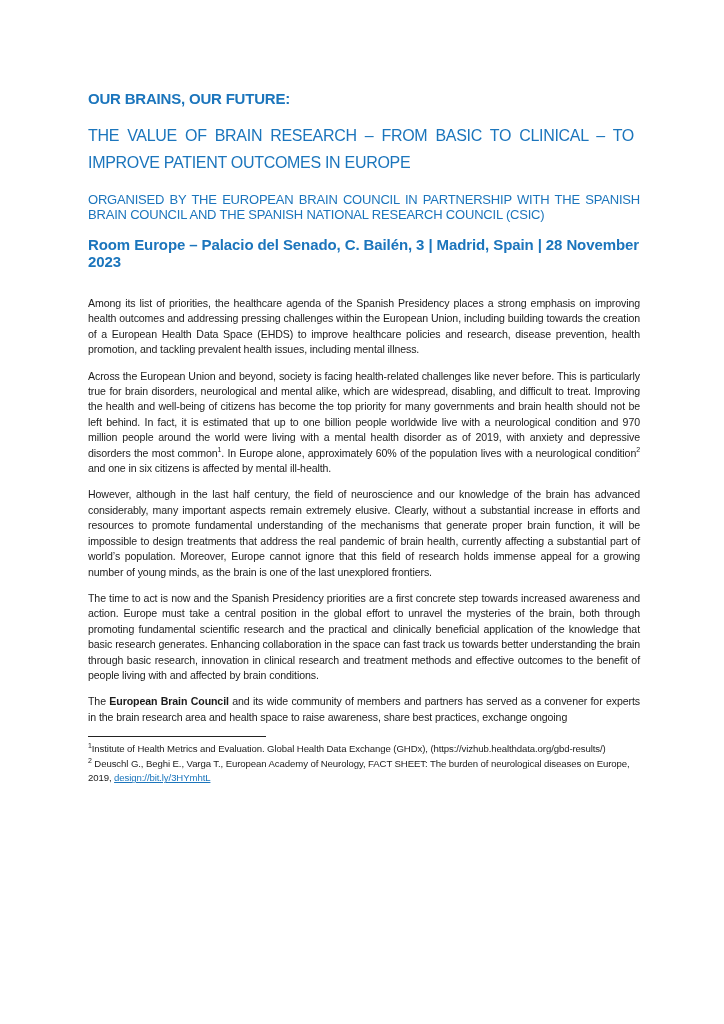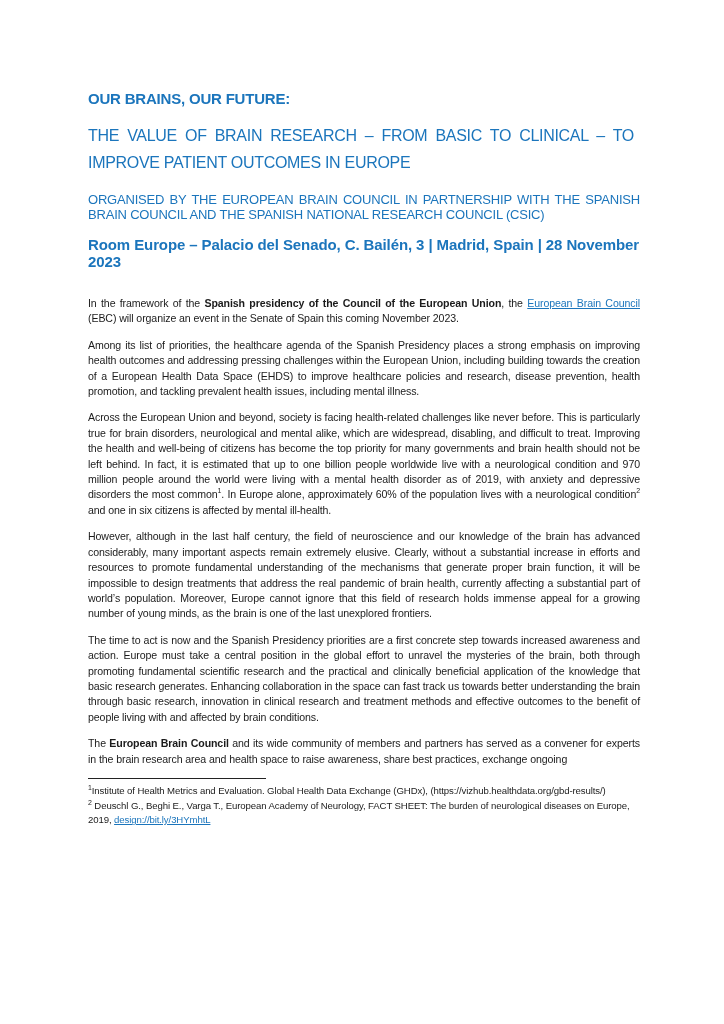--- a/index.html
+++ b/index.html
@@ -98,21 +98,20 @@
   <div class="doc-pretitle">OUR BRAINS, OUR FUTURE:</div>
 
   <div class="doc-title">THE VALUE OF BRAIN RESEARCH – FROM BASIC TO CLINICAL – TO IMPROVE PATIENT OUTCOMES IN EUROPE</div>
 
   <div class="caps-line">ORGANISED BY THE EUROPEAN BRAIN COUNCIL IN PARTNERSHIP WITH THE SPANISH BRAIN COUNCIL AND THE SPANISH NATIONAL RESEARCH COUNCIL (CSIC)</div>
 
 
   <div class="venue-line">Room Europe – Palacio del Senado, C. Bailén, 3 | Madrid, Spain | 28 November 2023</div>
 
 
-  <p class="body-para"><span>In the framework of the </span><b>Spanish presidency of the Council of the European Union</b><span>, the </span><a class="link" href="#">European Brain Council</a><span> (EBC) will organize an event in the Senate of Spain this coming November 2023.</span></p>
 
   <p class="body-para"><span>Among its list of priorities, the healthcare agenda of the Spanish Presidency places a strong emphasis on improving health outcomes and addressing pressing challenges within the European Union, including building towards the creation of a European Health Data Space (EHDS) to improve healthcare policies and research, disease prevention, health promotion, and tackling prevalent health issues, including mental illness.</span></p>
 
   <p class="body-para"><span>Across the European Union and beyond, society is facing health-related challenges like never before. This is particularly true for brain disorders, neurological and mental alike, which are widespread, disabling, and difficult to treat. Improving the health and well-being of citizens has become the top priority for many governments and brain health should not be left behind. In fact, it is estimated that up to one billion people worldwide live with a neurological condition and 970 million people around the world were living with a mental health disorder as of 2019, with anxiety and depressive disorders the most common</span><sup>1</sup><span>. In Europe alone, approximately 60% of the population lives with a neurological condition</span><sup>2</sup><span> and one in six citizens is affected by mental ill-health.</span></p>
 
   <p class="body-para"><span>However, although in the last half century, the field of neuroscience and our knowledge of the brain has advanced considerably, many important aspects remain extremely elusive. Clearly, without a substantial increase in efforts and resources to promote fundamental understanding of the mechanisms that generate proper brain function, it will be impossible to design treatments that address the real pandemic of brain health, currently affecting a substantial part of world’s population.  Moreover, Europe cannot ignore that this field of research holds immense appeal for a growing number of young minds, as the brain is one of the last unexplored frontiers.</span></p>
 
   <p class="body-para"><span>The time to act is now and the Spanish Presidency priorities are a first concrete step towards increased awareness and action. Europe must take a central position in the global effort to unravel the mysteries of the brain, both through promoting fundamental scientific research and the practical and clinically beneficial application of the knowledge that basic research generates. Enhancing collaboration in the space can fast track us towards better understanding the brain through basic research, innovation in clinical research and treatment methods and effective outcomes to the benefit of people living with and affected by brain conditions.</span></p>
 
   <p class="body-para"><span>The </span><b>European Brain Council</b><span> and its wide community of members and partners has served as a convener for experts in the brain research area and health space to raise awareness, share best practices, exchange ongoing</span></p>

